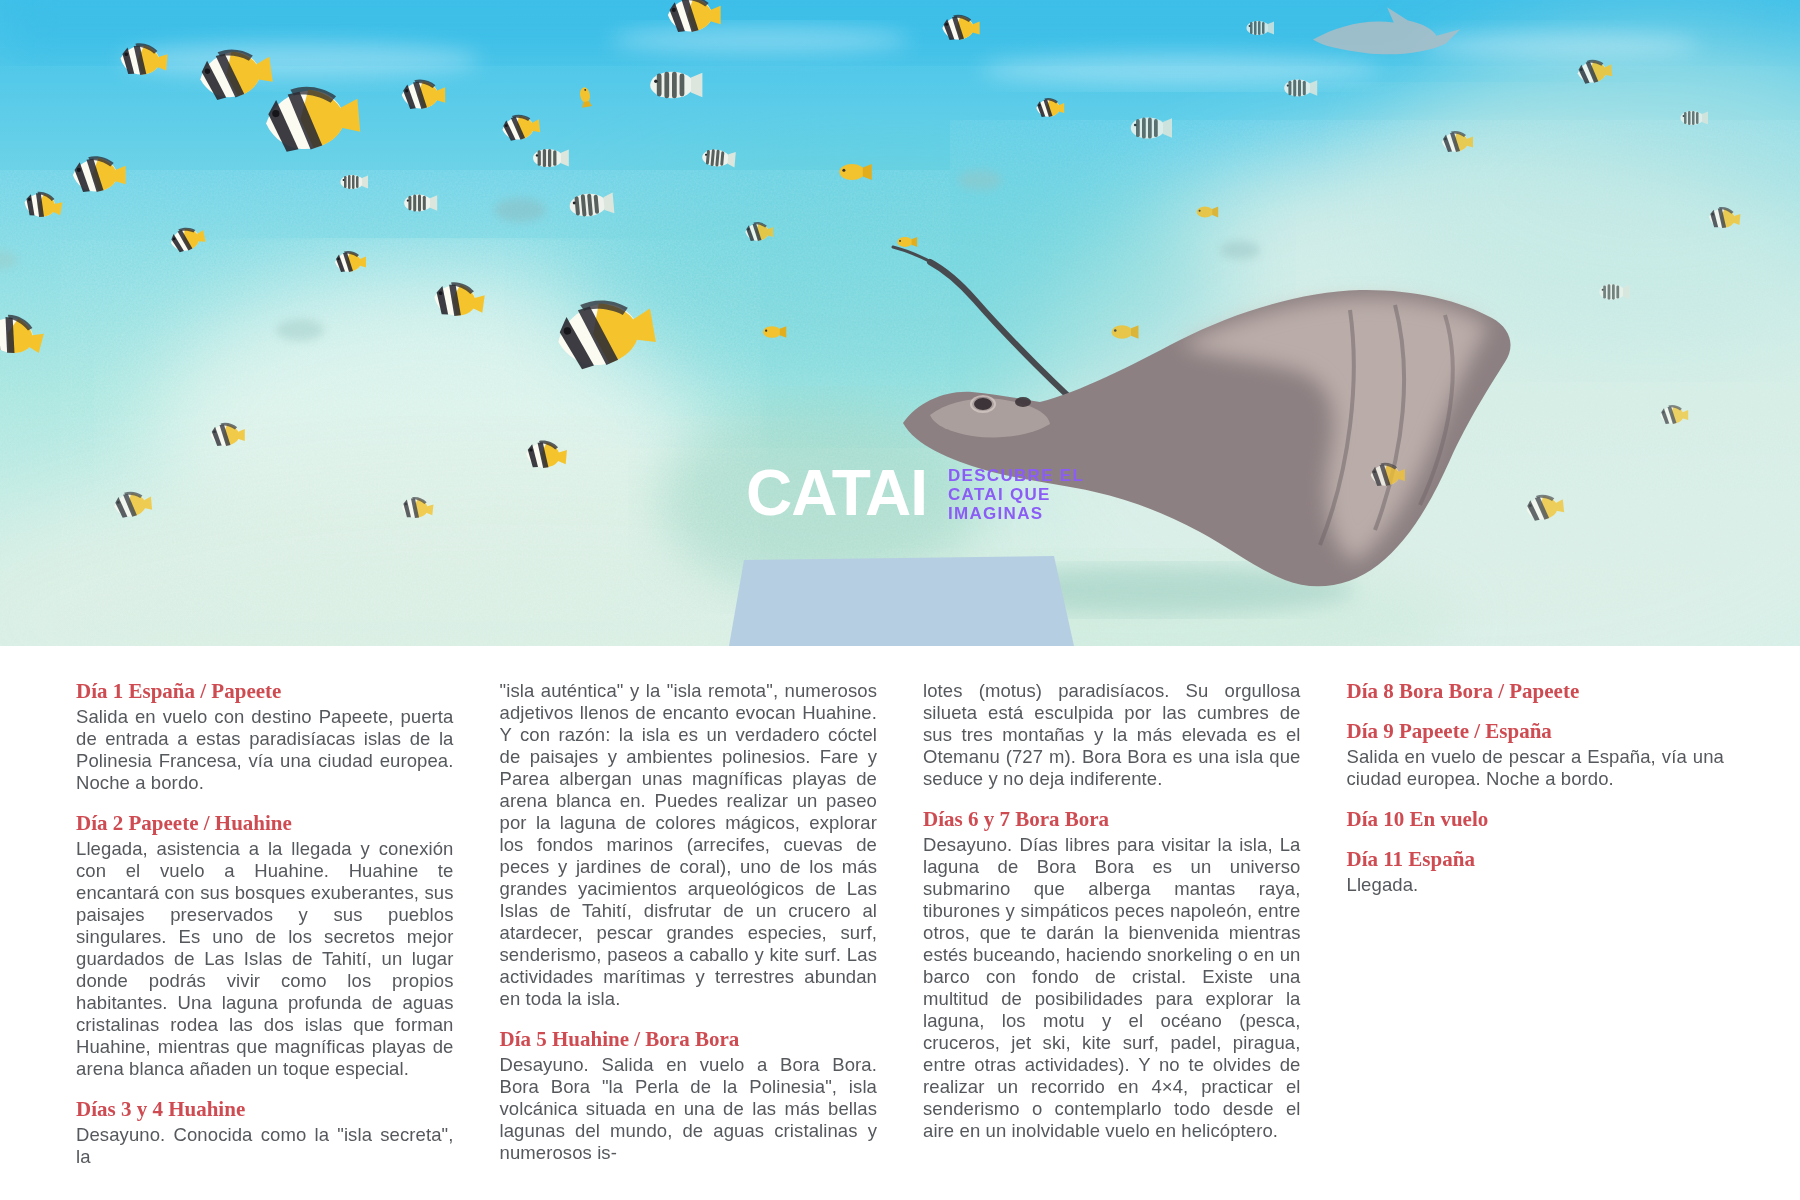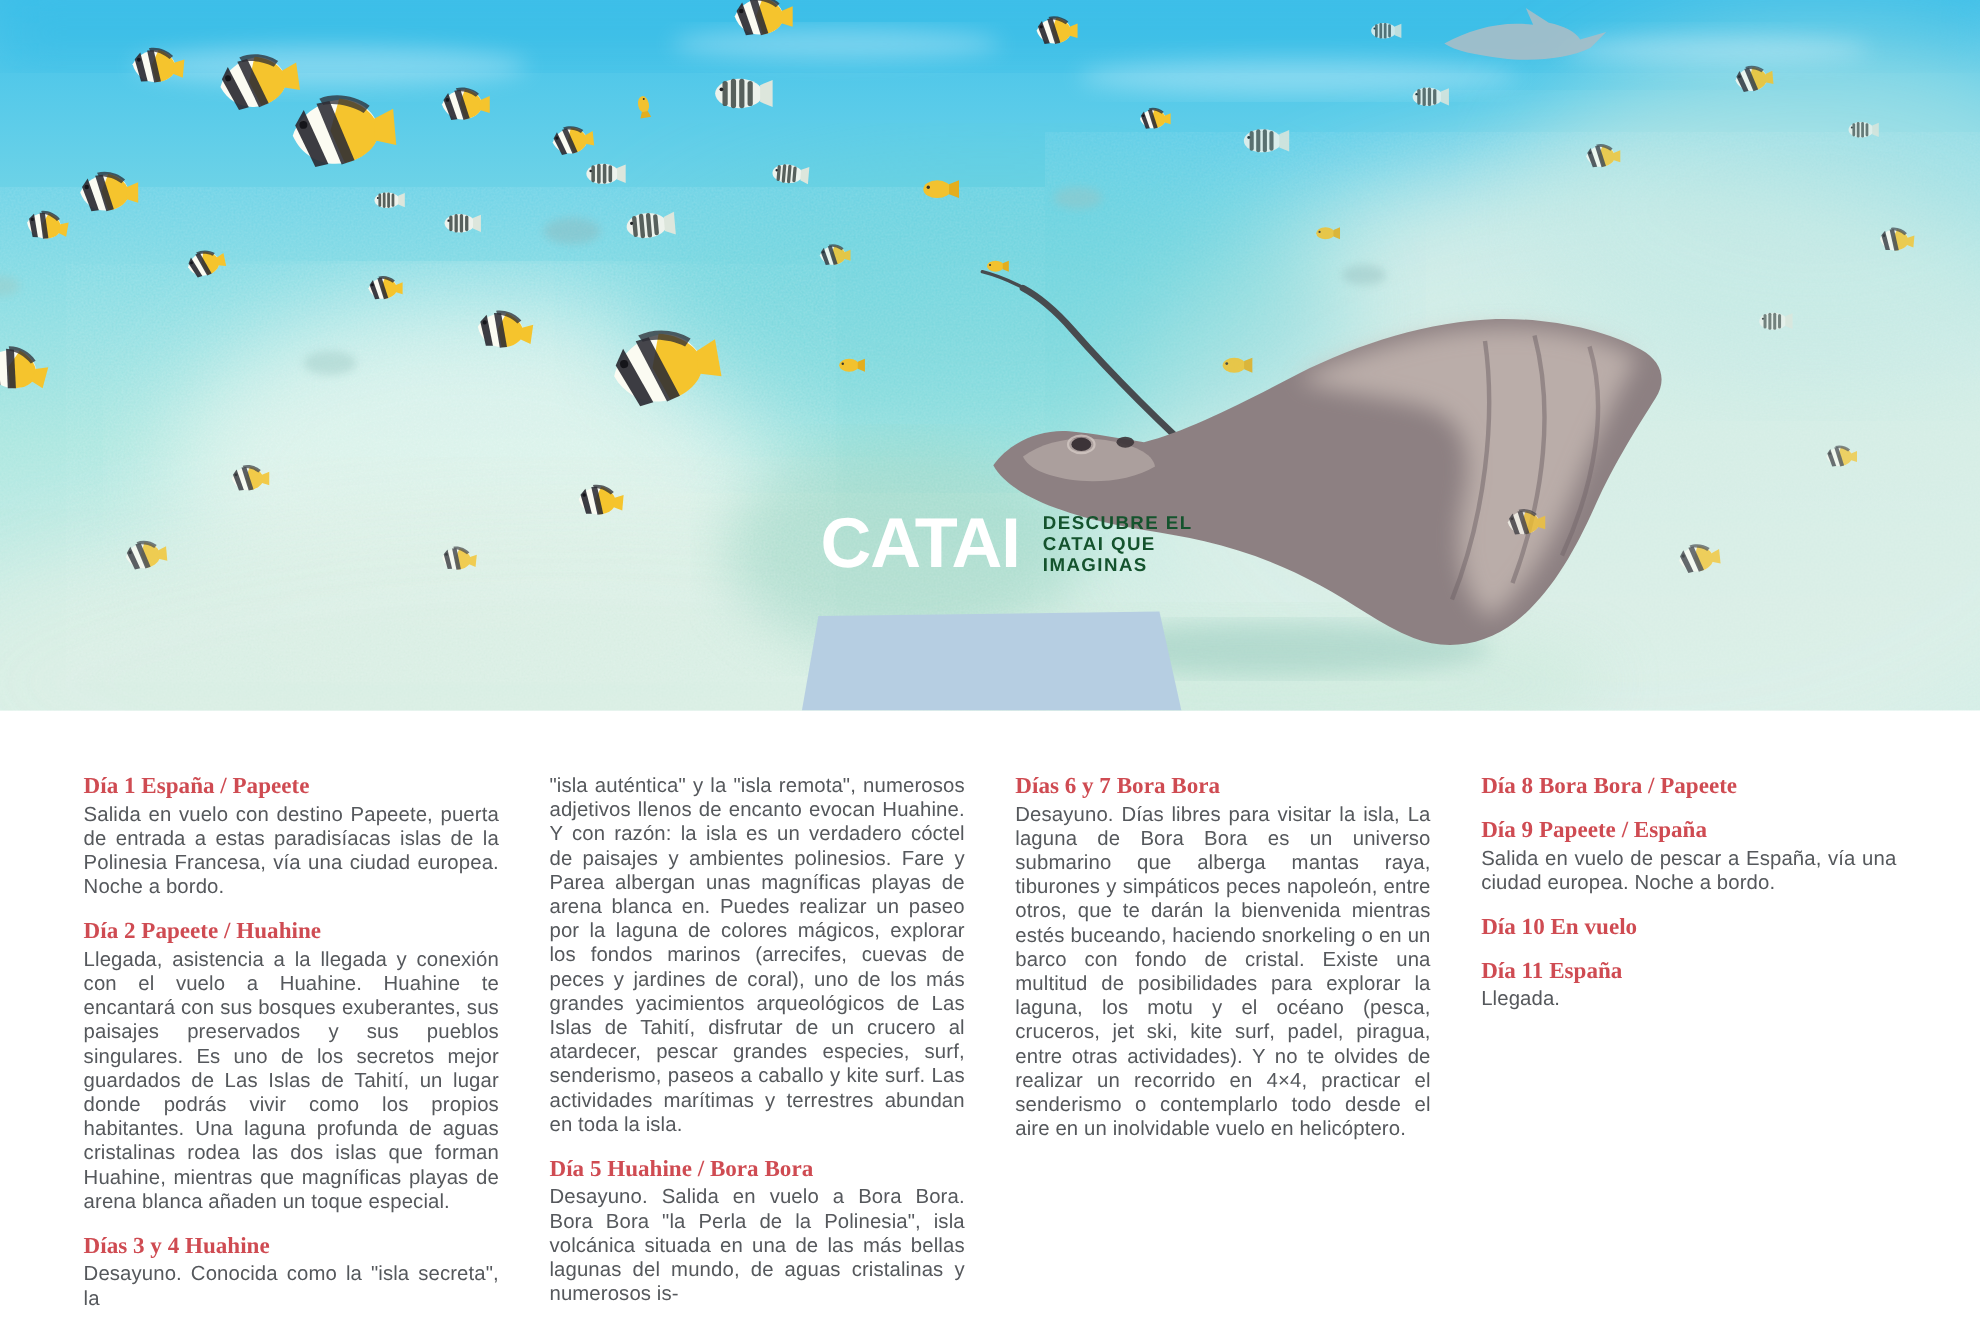--- a/index.html
+++ b/index.html
@@ -10,26 +10,26 @@
   .page{position:relative;width:1800px;height:1200px;}
   
   .hero{position:relative;width:1800px;height:646px;overflow:hidden;}
   .hero svg{display:block;}
   .logo-text{
     position:absolute;left:746px;top:461px;
     color:#fff;font-weight:bold;font-size:64px;line-height:1;letter-spacing:-1px;
   }
   .tagline{
     position:absolute;left:948px;top:466px;
-    color:#14532d;font-weight:bold;font-size:17px;line-height:19px;letter-spacing:1.3px;
+    color:#8b5cf6;font-weight:bold;font-size:17px;line-height:19px;letter-spacing:1.3px;
   }
   .tagline span{display:block;}
   
   .columns{
-    display:flex;gap:46px;padding:0 76px;margin-top:57px;
+    display:flex;gap:46px;padding:0 76px;margin-top:34px;
     color:var(--bd,#55585c);
   }
   .col{flex:1;min-width:0;}
   .day-heading{
     font-family:"Liberation Serif",serif;font-weight:700;
     font-size:21px;line-height:22px;color:var(--hd,#cf4b52);
     margin:18px 0 4px 0;
   }
   .col .day-heading:first-child{margin-top:0;}
   .body-para{
@@ -239,20 +239,21 @@
         <div class="body-para">Llegada, asistencia a la llegada y conexión con el vuelo a Huahine. Huahine te encantará con sus bosques exuberantes, sus paisajes preservados y sus pueblos singulares. Es uno de los secretos mejor guardados de Las Islas de Tahití, un lugar donde podrás vivir como los propios habitantes. Una laguna profunda de aguas cristalinas rodea las dos islas que forman Huahine, mientras que magníficas playas de arena blanca añaden un toque especial.</div>
         <div class="day-heading">Días 3 y 4 Huahine</div>
         <div class="body-para">Desayuno. Conocida como la "isla secreta", la</div>
       </div>
       <div class="col">
         <div class="body-para">"isla auténtica" y la "isla remota", numerosos adjetivos llenos de encanto evocan Huahine. Y con razón: la isla es un verdadero cóctel de paisajes y ambientes polinesios. Fare y Parea albergan unas magníficas playas de arena blanca en. Puedes realizar un paseo por la laguna de colores mágicos, explorar los fondos marinos (arrecifes, cuevas de peces y jardines de coral), uno de los más grandes yacimientos arqueológicos de Las Islas de Tahití, disfrutar de un crucero al atardecer, pescar grandes especies, surf, senderismo, paseos a caballo y kite surf. Las actividades marítimas y terrestres abundan en toda la isla.</div>
         <div class="day-heading">Día 5 Huahine / Bora Bora</div>
         <div class="body-para">Desayuno. Salida en vuelo a Bora Bora. Bora Bora "la Perla de la Polinesia", isla volcánica situada en una de las más bellas lagunas del mundo, de aguas cristalinas y numerosos is-</div>
       </div>
       <div class="col">
+        <div class="body-para">lotes (motus) paradisíacos. Su orgullosa silueta está esculpida por las cumbres de sus tres montañas y la más elevada es el Otemanu (727 m). Bora Bora es una isla que seduce y no deja indiferente.</div>
         <div class="day-heading">Días 6 y 7 Bora Bora</div>
         <div class="body-para">Desayuno. Días libres para visitar la isla, La laguna de Bora Bora es un universo submarino que alberga mantas raya, tiburones y simpáticos peces napoleón, entre otros, que te darán la bienvenida mientras estés buceando, haciendo snorkeling o en un barco con fondo de cristal. Existe una multitud de posibilidades para explorar la laguna, los motu y el océano (pesca, cruceros, jet ski, kite surf, padel, piragua, entre otras actividades). Y no te olvides de realizar un recorrido en 4×4, practicar el senderismo o contemplarlo todo desde el aire en un inolvidable vuelo en helicóptero.</div>
       </div>
       <div class="col">
         <div class="day-heading">Día 8 Bora Bora / Papeete</div>
         <div class="day-heading">Día 9 Papeete / España</div>
         <div class="body-para">Salida en vuelo de pescar a España, vía una ciudad europea. Noche a bordo.</div>
         <div class="day-heading">Día 10 En vuelo</div>
         <div class="day-heading">Día 11 España</div>
         <div class="body-para">Llegada.</div>

